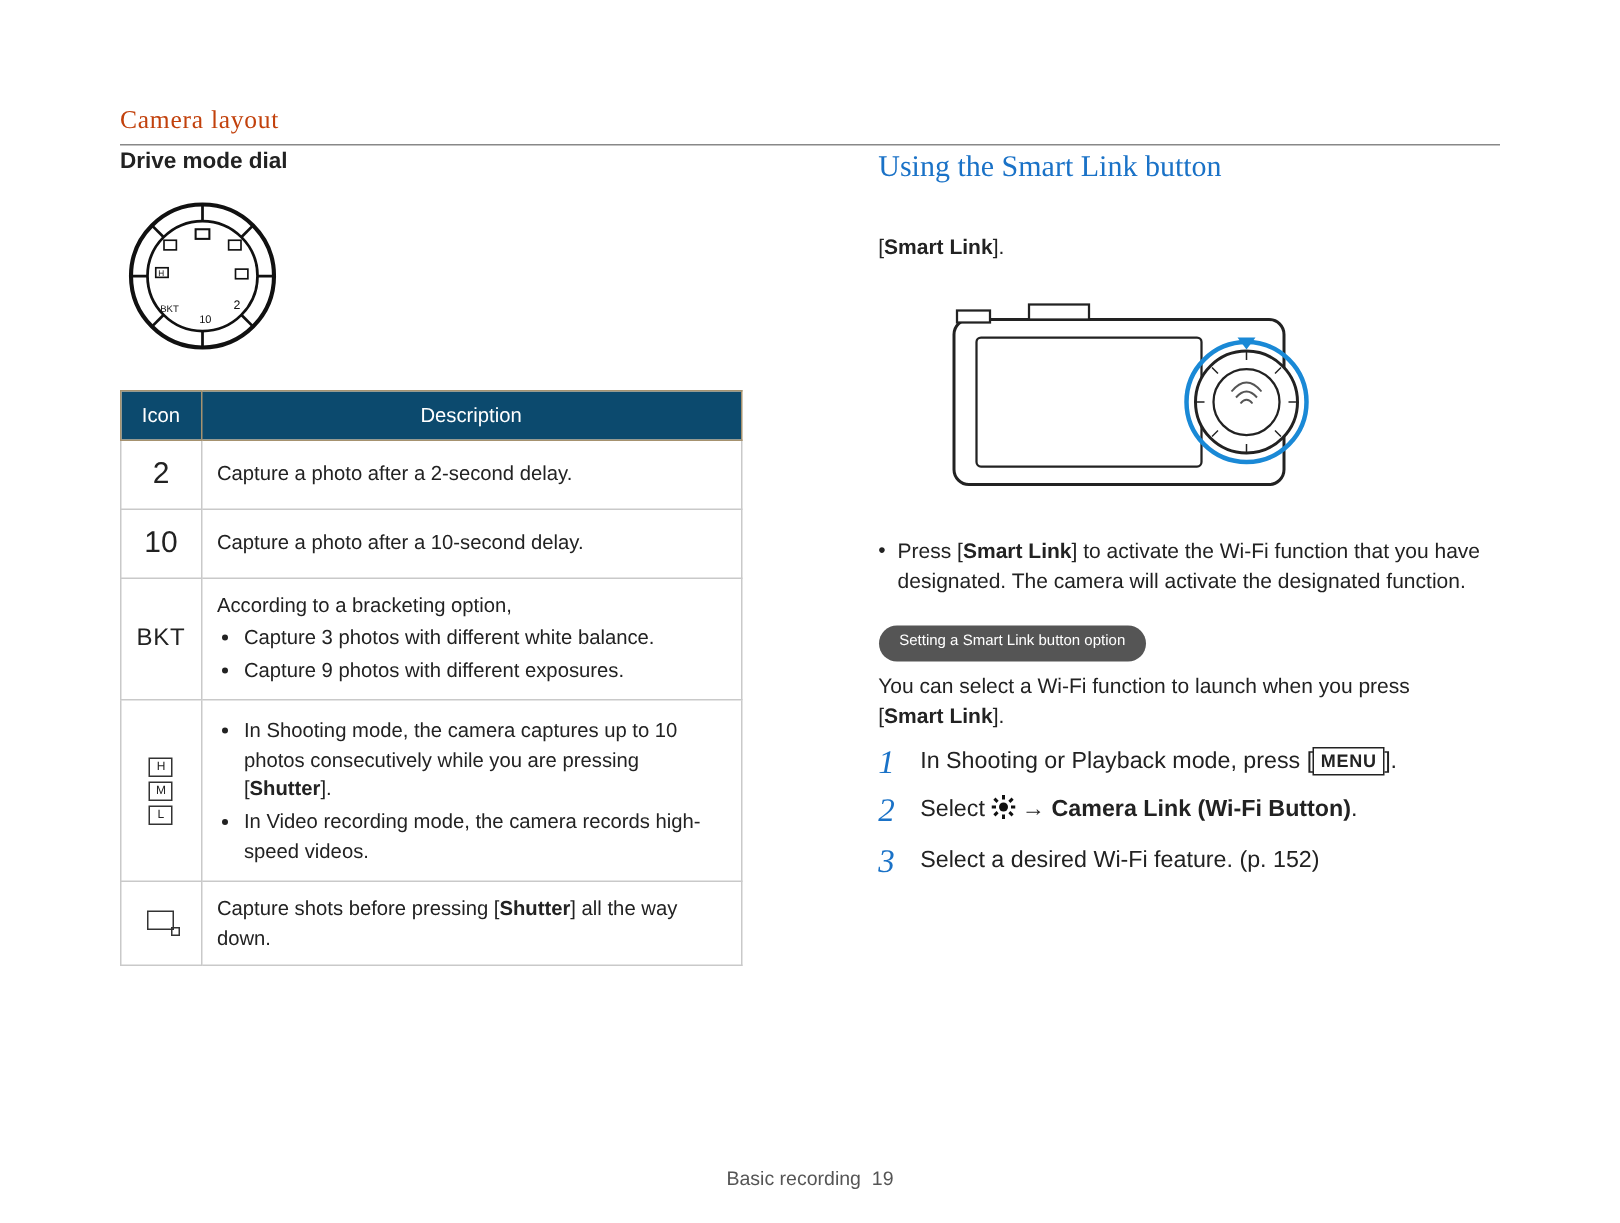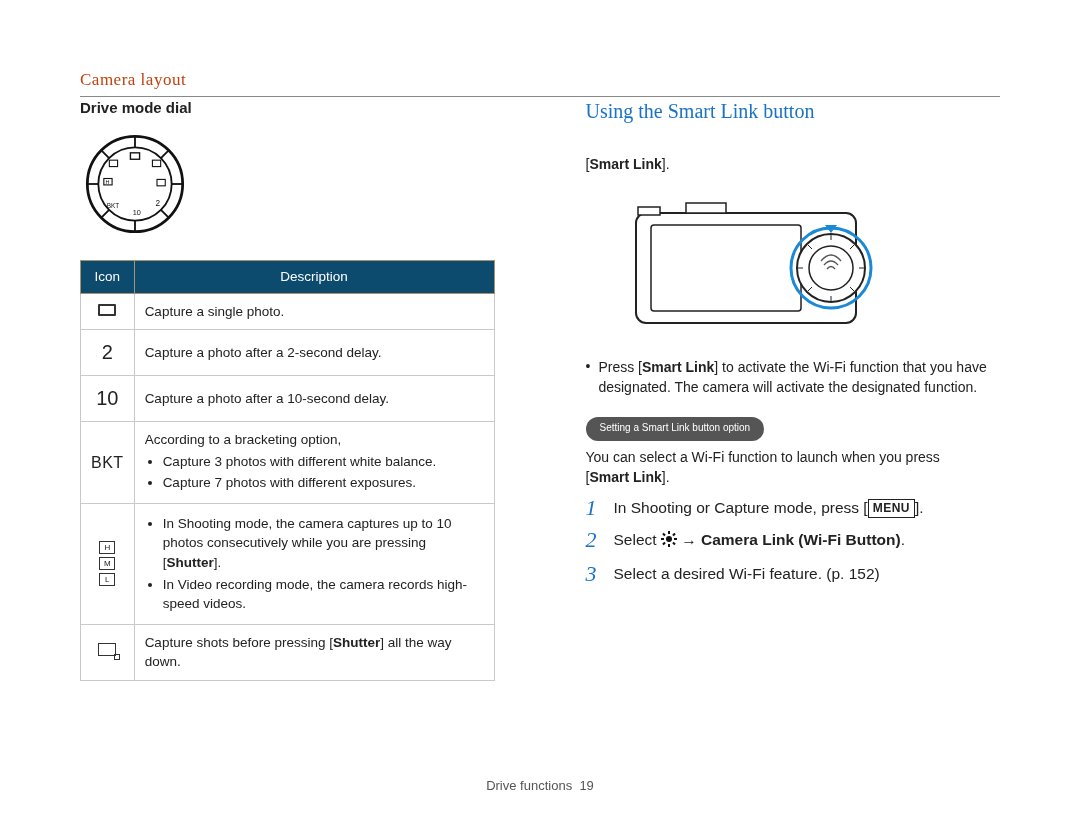--- a/index.html
+++ b/index.html
@@ -172,38 +172,34 @@
       </svg>
     </div>
 
     <table class="modes">
       <tbody>
           <tr>
         <th>Icon</th>
         <th>Description</th>
       </tr>
       <tr>
-        <td class="icon-cell"><span class="tiny-rect"></span></td>
-        <td>Capture a single photo.</td>
-      </tr>
-      <tr>
         <td class="icon-cell"><span class="big-num">2</span></td>
         <td>Capture a photo after a 2-second delay.</td>
       </tr>
       <tr>
         <td class="icon-cell"><span class="big-num">10</span></td>
         <td>Capture a photo after a 10-second delay.</td>
       </tr>
       <tr>
         <td class="icon-cell"><span class="bkt">BKT</span></td>
         <td>
           <span>According to a bracketing option,</span>
           <ul class="bullets">
             <li>Capture 3 photos with different white balance.</li>
-            <li>Capture 7 photos with different exposures.</li>
+            <li>Capture 9 photos with different exposures.</li>
           </ul>
         </td>
       </tr>
       <tr>
         <td class="icon-cell">
           <div class="burst-stack">
             <span class="burst-box">H</span>
             <span class="burst-box">M</span>
             <span class="burst-box">L</span>
           </div>
@@ -266,21 +262,21 @@
     <span class="pill">Setting a Smart Link button option</span>
     <p>
       <span>You can select a Wi-Fi function to launch when you press </span><br>
       [<span class="bolded">Smart Link</span>]<span>.</span>
     </p>
 
     <div class="steps">
       <div class="step-row">
         <div class="step-num">1</div>
         <div class="step-text">
-          <span>In Shooting or Capture mode, press [</span><span class="menu-box">MENU</span><span>].</span>
+          <span>In Shooting or Playback mode, press [</span><span class="menu-box">MENU</span><span>].</span>
         </div>
       </div>
       <div class="step-row">
         <div class="step-num">2</div>
         <div class="step-text">
           <span>Select </span><span class="gear"><svg width="16" height="16" viewBox="0 0 16 16">
                 <circle cx="8" cy="8" r="3" fill="#111"></circle>
                 <g fill="#111">
                   <rect x="7" y="0" width="2" height="3"></rect>
                   <rect x="7" y="13" width="2" height="3"></rect>
@@ -297,14 +293,14 @@
       <div class="step-row">
         <div class="step-num">3</div>
         <div class="step-text">Select a desired Wi-Fi feature. (p. 152)</div>
       </div>
     </div>
   </div>
 
 </div>
 
 <div class="footer">
-  <span>Drive functions</span>&nbsp;&nbsp;<span>19</span>
+  <span>Basic recording</span>&nbsp;&nbsp;<span>19</span>
 </div>
 
 </body></html>

